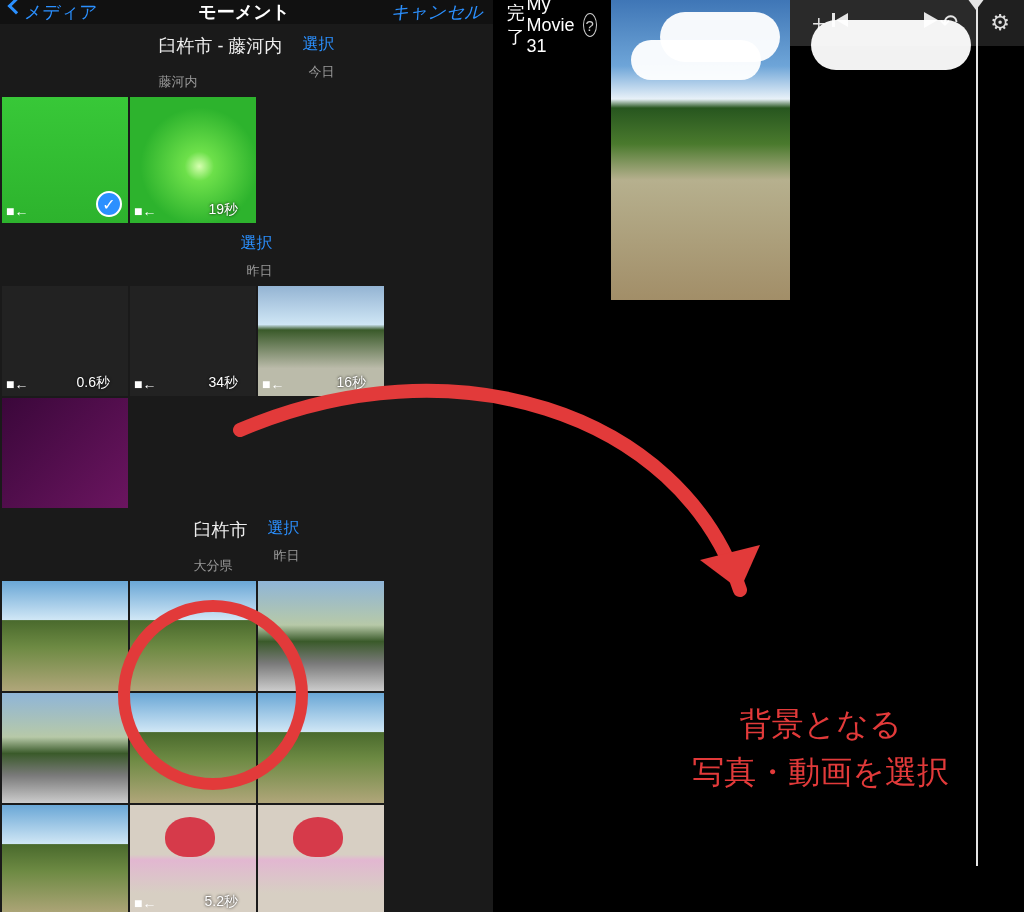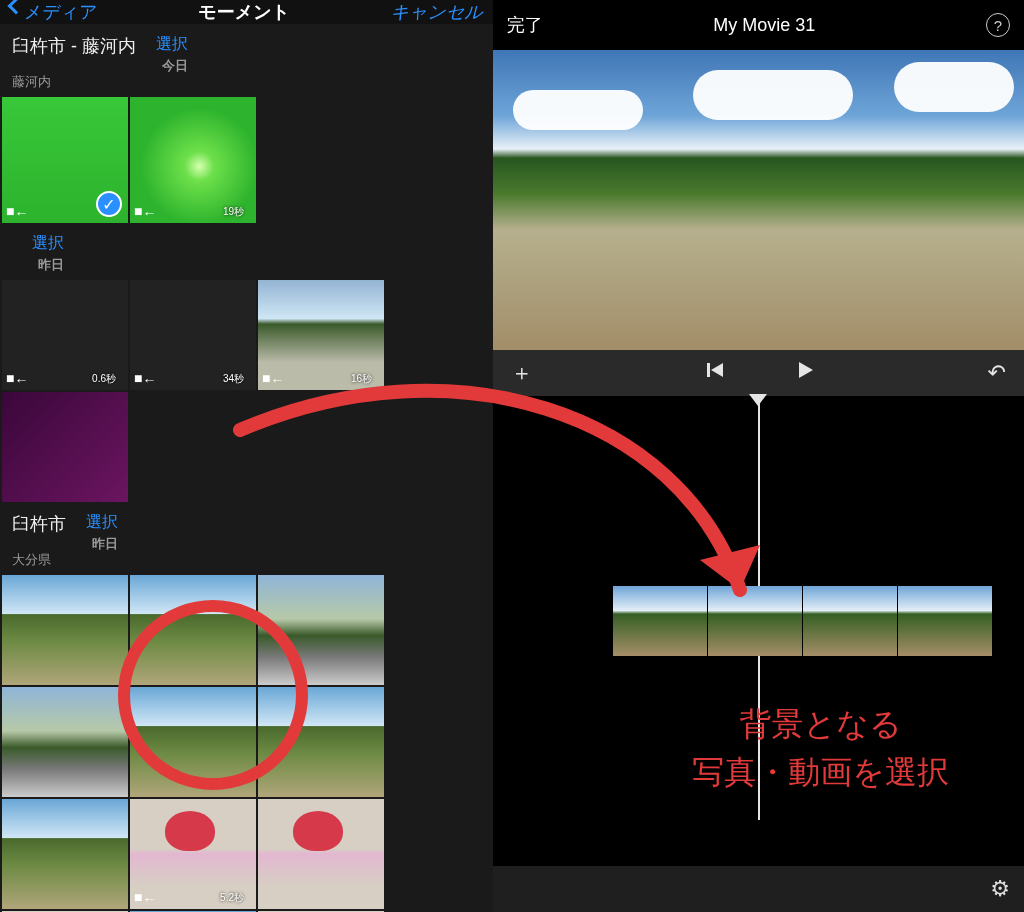--- a/index.html
+++ b/index.html
@@ -6,43 +6,43 @@
   body {
     width: 1024px; height: 912px;
     font-family: -apple-system, "Hiragino Sans", sans-serif;
     background: #000;
     display: flex;
     position: relative;
     overflow: hidden;
   }
   .panel { height: 100%; position: relative; }
   .left  { width: 512px; background:#1a1a1a; color:#fff; display:flex; flex-direction:column; }
-  .right { width: 552px; background:#000; color:#fff; display:flex; flex-direction:column;justify-content:center; }
+  .right { width: 552px; background:#000; color:#fff; display:flex; flex-direction:row;justify-content:center; }
 
   
   .l-header { height:50px; display:flex; align-items:center; justify-content:space-between;
               padding:0 10px; background:#111; font-size:18px; }
   .l-back { color:#2b90ff; display:flex; align-items:flex-start; gap:0; }
   .l-title { color:#fff; font-weight:600;text-align:center; }
   .l-cancel { color:#2b90ff;font-style:italic; }
 
-  .section-head { display:flex; justify-content:flex-start; align-items:flex-start;
+  .section-head { display:flex; justify-content:center; align-items:flex-start;
                   padding:10px 12px 6px 12px; }
   .section-head .loc-title { font-size:18px; color:#eee; }
   .section-head .loc-sub   { font-size:13px; color:#9a9a9a; margin-top:15px;}
   .section-head .sel { text-align:right; }
   .section-head .sel .sel-btn { color:#2b90ff; font-size:16px;margin-left:20px;}
-  .section-head .sel .sel-sub { color:#9a9a9a; font-size:13px; margin-top:2px;font-weight:bold;}
+  .section-head .sel .sel-sub { color:#9a9a9a; font-size:13px; margin-top:8px;}
 
   .grid { display:flex; flex-wrap:wrap; gap:2px; padding:0 2px; }
   .thumb { width:126px; height:126px; position:relative; background:#333;
            background-size:cover; background-position:center; }
   .thumb.small { width:126px; height:110px; }
   .thumb .vid-icon { position:absolute; left:4px; bottom:4px; color:#fff; font-size:14px;}
-  .thumb .dur { position:absolute; right:12px; bottom:4px; color:#fff; font-size:10px;
+  .thumb .dur { position:absolute; right:18px; bottom:4px; color:#fff; font-size:14px;
                text-shadow:0 0 3px #000;}
   .thumb .check { position:absolute; right:6px; bottom:6px; width:26px; height:26px;
                   border-radius:50%; background:#2b90ff; border:2px solid #fff;
                   display:flex; align-items:center; justify-content:center; color:#fff;
                   font-size:16px;}
 
   .thumb.green1 { background:linear-gradient(#38c838,#2db32d); }
   .thumb.green2 { background:radial-gradient(circle at 55% 55%, #d6ffb0 0%, #6de04a 15%, #2db32d 60%); }
   .thumb.dark1, .thumb.dark2, .thumb.dark3 { background:#222; }
   .thumb.dark4 { background:linear-gradient(135deg,#3a073a,#6b1560);}

